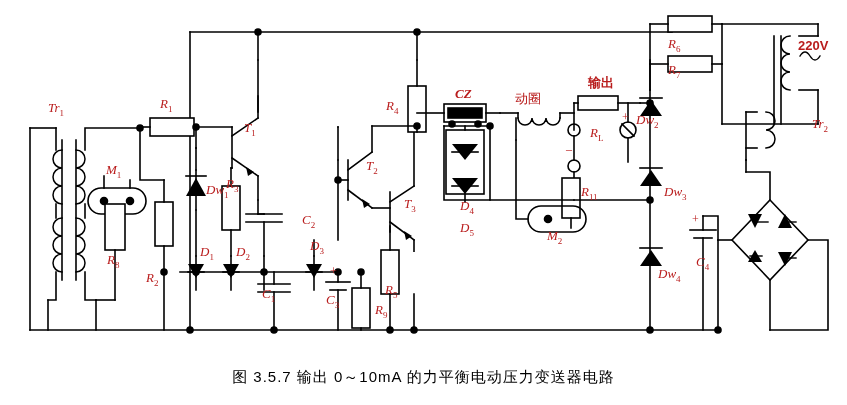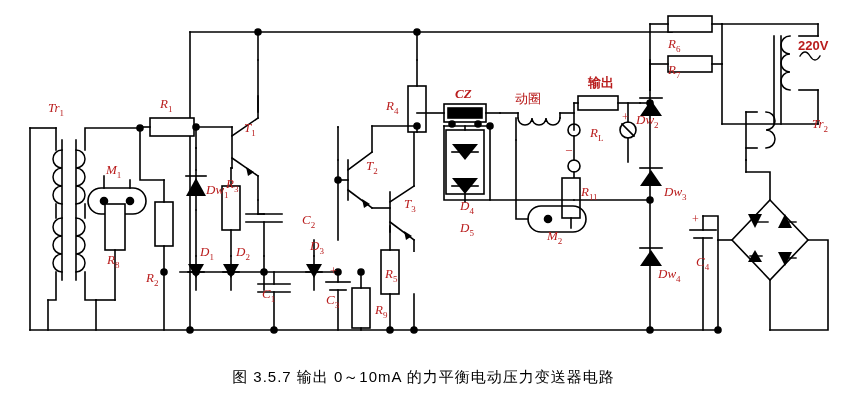--- a/index.html
+++ b/index.html
@@ -287,21 +287,21 @@
 </svg>
 
 <div class="lbl" style="left:48px;top:100px;"><i>Tr</i><sub>1</sub></div>
 <div class="lbl" style="left:812px;top:116px;"><i>Tr</i><sub>2</sub></div>
 <div class="lbl" style="left:106px;top:162px;"><i>M</i><sub>1</sub></div>
 <div class="lbl" style="left:547px;top:228px;"><i>M</i><sub>2</sub></div>
 <div class="lbl" style="left:160px;top:96px;"><i>R</i><sub>1</sub></div>
 <div class="lbl" style="left:146px;top:234px;margin-top:36px;"><i>R</i><sub>2</sub></div>
 <div class="lbl" style="left:226px;top:176px;"><i>R</i><sub>3</sub></div>
 <div class="lbl" style="left:386px;top:98px;"><i>R</i><sub>4</sub></div>
-<div class="lbl" style="left:385px;top:266px;"><i>R</i><sub>5</sub></div>
+<div class="lbl" style="left:385px;top:282px;"><i>R</i><sub>5</sub></div>
 <div class="lbl" style="left:668px;top:36px;"><i>R</i><sub>6</sub></div>
 <div class="lbl" style="left:668px;top:62px;"><i>R</i><sub>7</sub></div>
 <div class="lbl" style="left:107px;top:212px;margin-top:40px;"><i>R</i><sub>8</sub></div>
 <div class="lbl" style="left:375px;top:302px;"><i>R</i><sub>9</sub></div>
 <div class="lbl" style="left:581px;top:184px;"><i>R</i><sub>11</sub></div>
 <div class="lbl" style="left:590px;top:125px;"><i>R</i><sub>L</sub></div>
 <div class="lbl" style="left:262px;top:286px;"><i>C</i><sub>1</sub></div>
 <div class="lbl" style="left:302px;top:212px;"><i>C</i><sub>2</sub></div>
 <div class="lbl" style="left:326px;top:292px;"><i>C</i><sub>3</sub></div>
 <div class="lbl" style="left:696px;top:254px;"><i>C</i><sub>4</sub></div>

